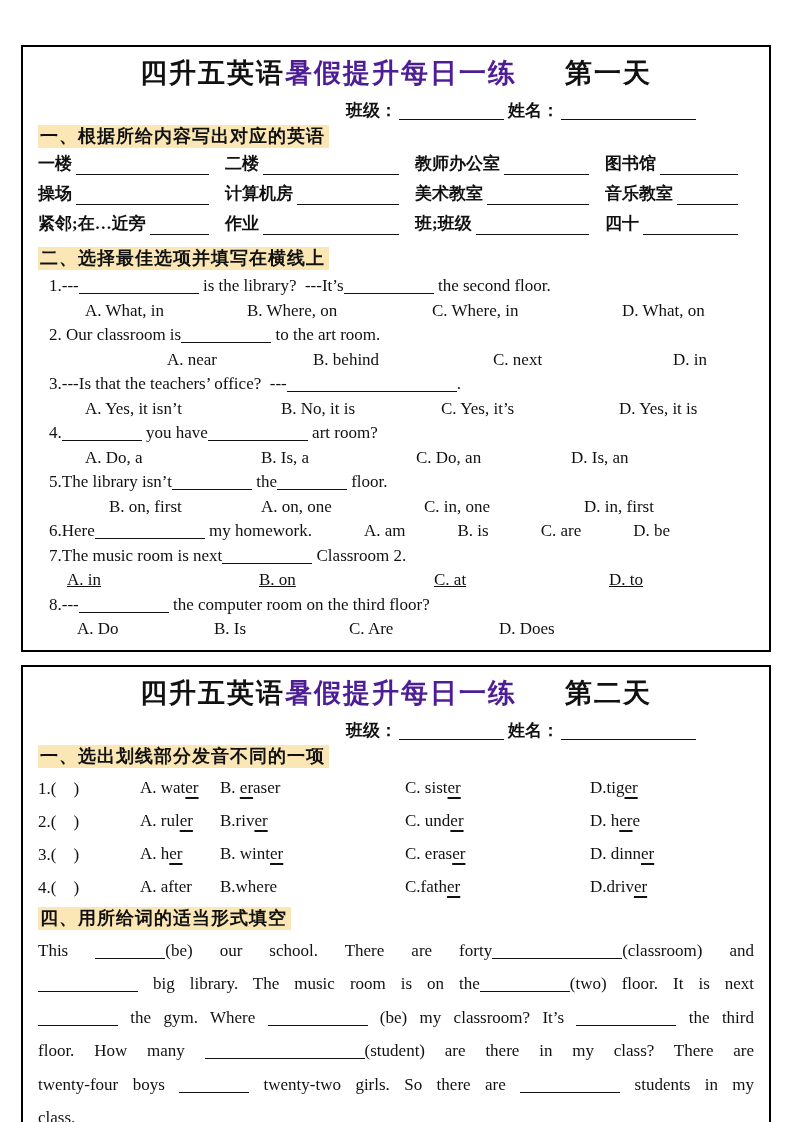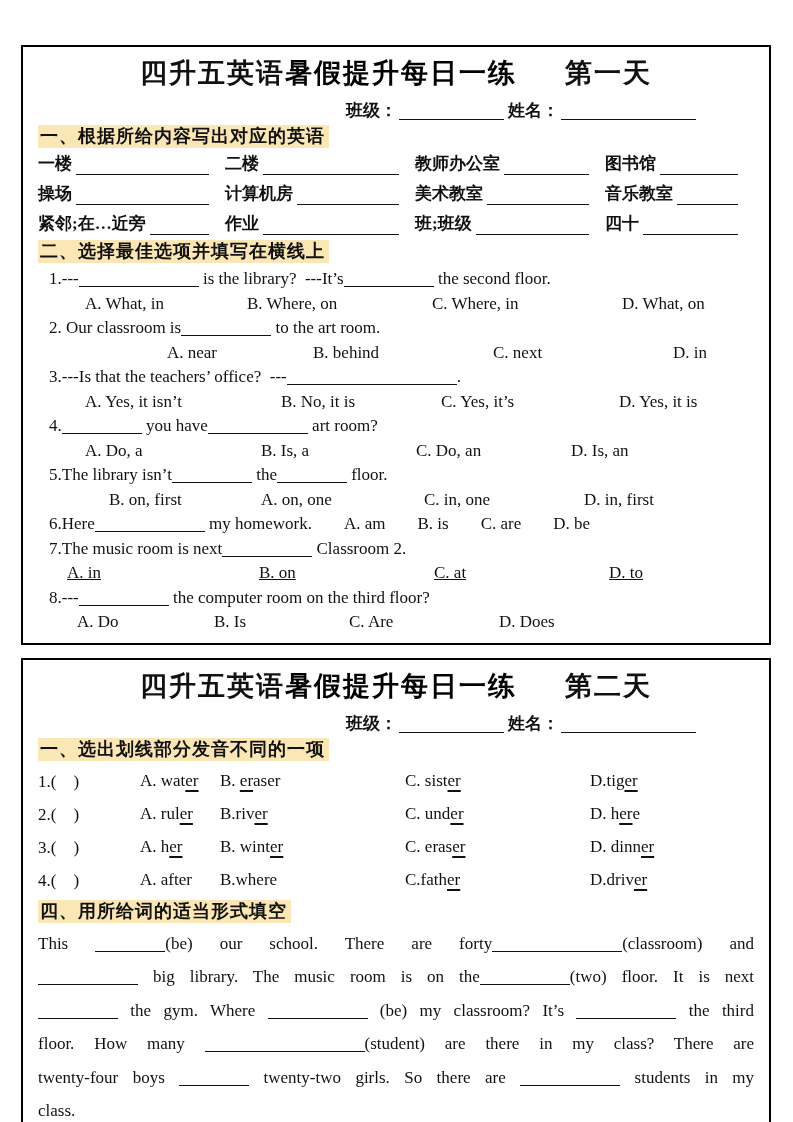--- a/index.html
+++ b/index.html
@@ -12,21 +12,21 @@
   .panel{
     border:2px solid #000;box-sizing:border-box;width:750px;
     padding:6px 15px 8px 15px;background:#fff;
   }
   .panel + .panel{margin-top:13px;}
 
   .title{
     text-align:center;font-size:27px;font-weight:bold;
     margin:2px 0 4px 0;letter-spacing:2px;white-space:nowrap;
   }
-  .title .red{color:#000000;}
+  .title .red{color:#4c1d95;}
   .title .day{margin-left:48px;}
 
   .idrow{
     margin-left:308px;font-size:17px;font-weight:bold;
     height:27px;display:flex;align-items:flex-end;white-space:nowrap;
   }
   .idrow .blank{margin:0 4px 2px 2px;}
 
   .sechdr{margin:2px 0 3px 0;line-height:24px;}
   .hl{
@@ -35,29 +35,29 @@
   }
 
   .blank{
     display:inline-block;border-bottom:1.6px solid #111;
     height:0.95em;vertical-align:-3px;
   }
   .w105{width:105px;} .w135{width:135px;}
 
   .vocab{
     display:grid;grid-template-columns:187px 190px 190px 1fr;
-    row-gap:7px;font-size:17px;font-weight:bold;margin:2px 0 4px 0;
+    row-gap:7px;font-size:17px;font-weight:bold;margin:2px 0 11px 0;
   }
   .vcell{display:flex;align-items:flex-end;padding-right:16px;white-space:nowrap;}
   .vblank{flex:1;border-bottom:1.6px solid #111;height:1em;margin-left:4px;min-width:28px;}
 
   .q{font-size:17px;line-height:24.5px;margin-left:11px;}
   .stem{white-space:pre-wrap;}
   .opts{display:grid;white-space:nowrap;}
-  .inlineq{display:flex;column-gap:32px;white-space:pre-wrap;}
+  .inlineq{display:flex;column-gap:52px;white-space:pre-wrap;}
 
   u{text-decoration:underline;text-underline-offset:4px;text-decoration-thickness:1.5px;}
 
   .prow{
     display:grid;grid-template-columns:102px 80px 185px 185px 1fr;
     font-size:17px;height:33px;align-items:center;white-space:nowrap;
   }
   .pline{
     font-size:17px;line-height:33.5px;
     text-align:justify;text-align-last:justify;

